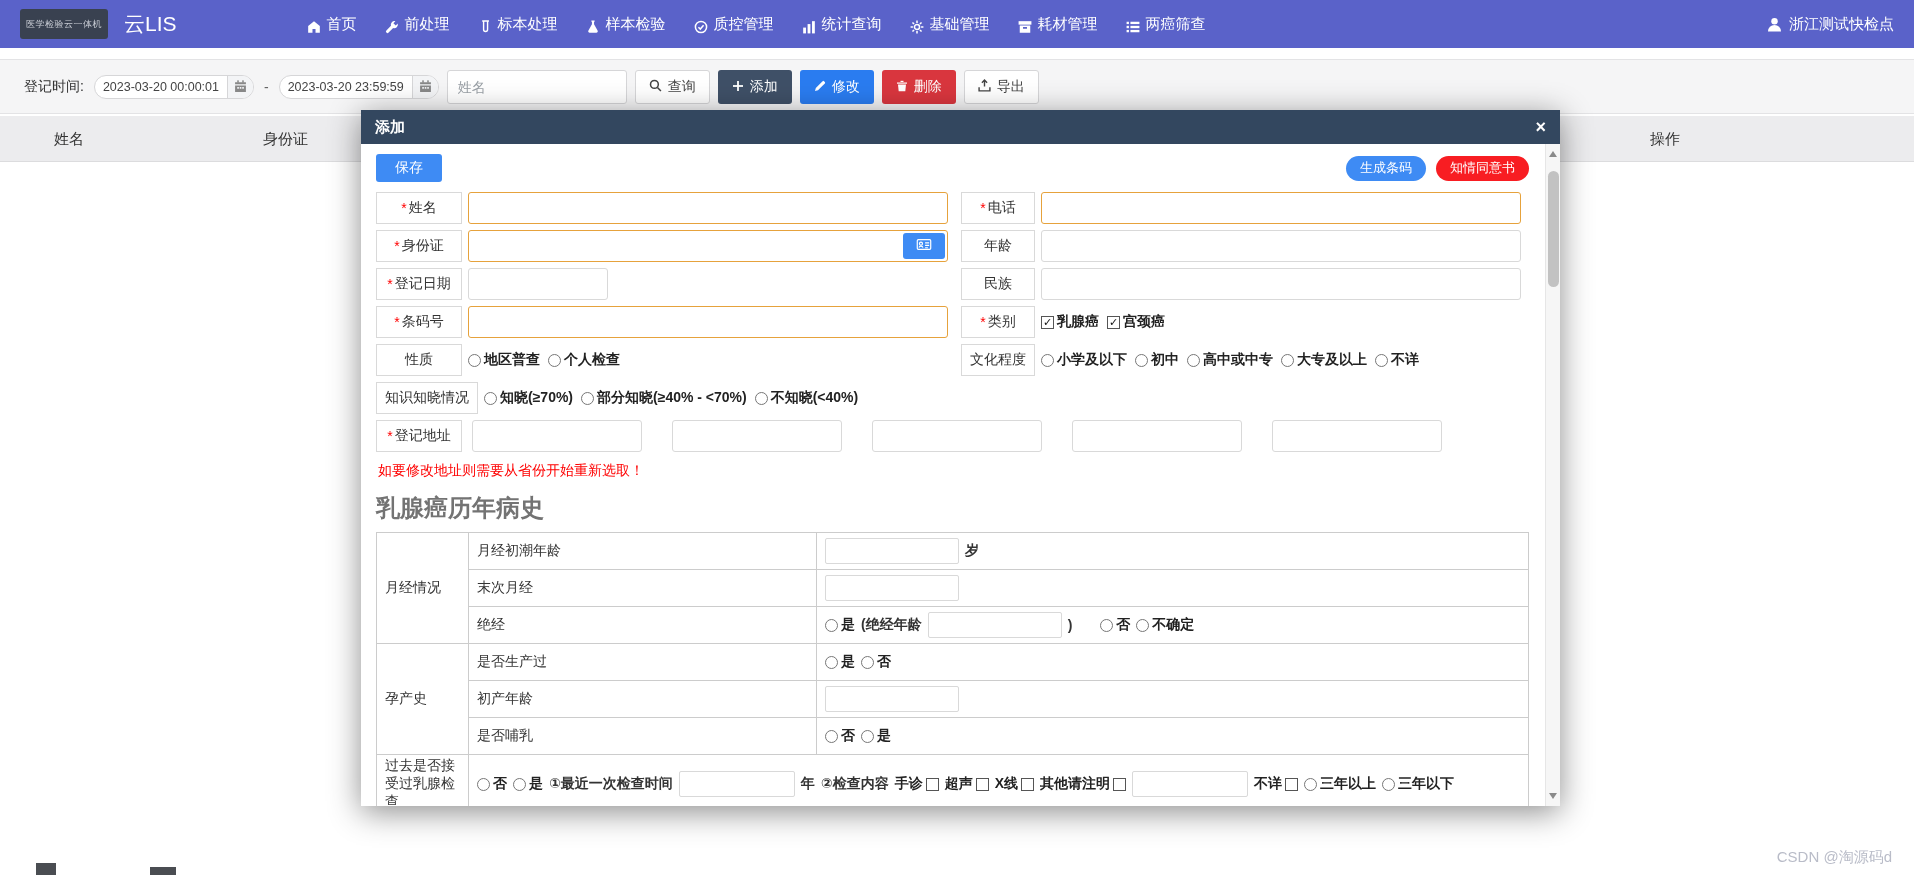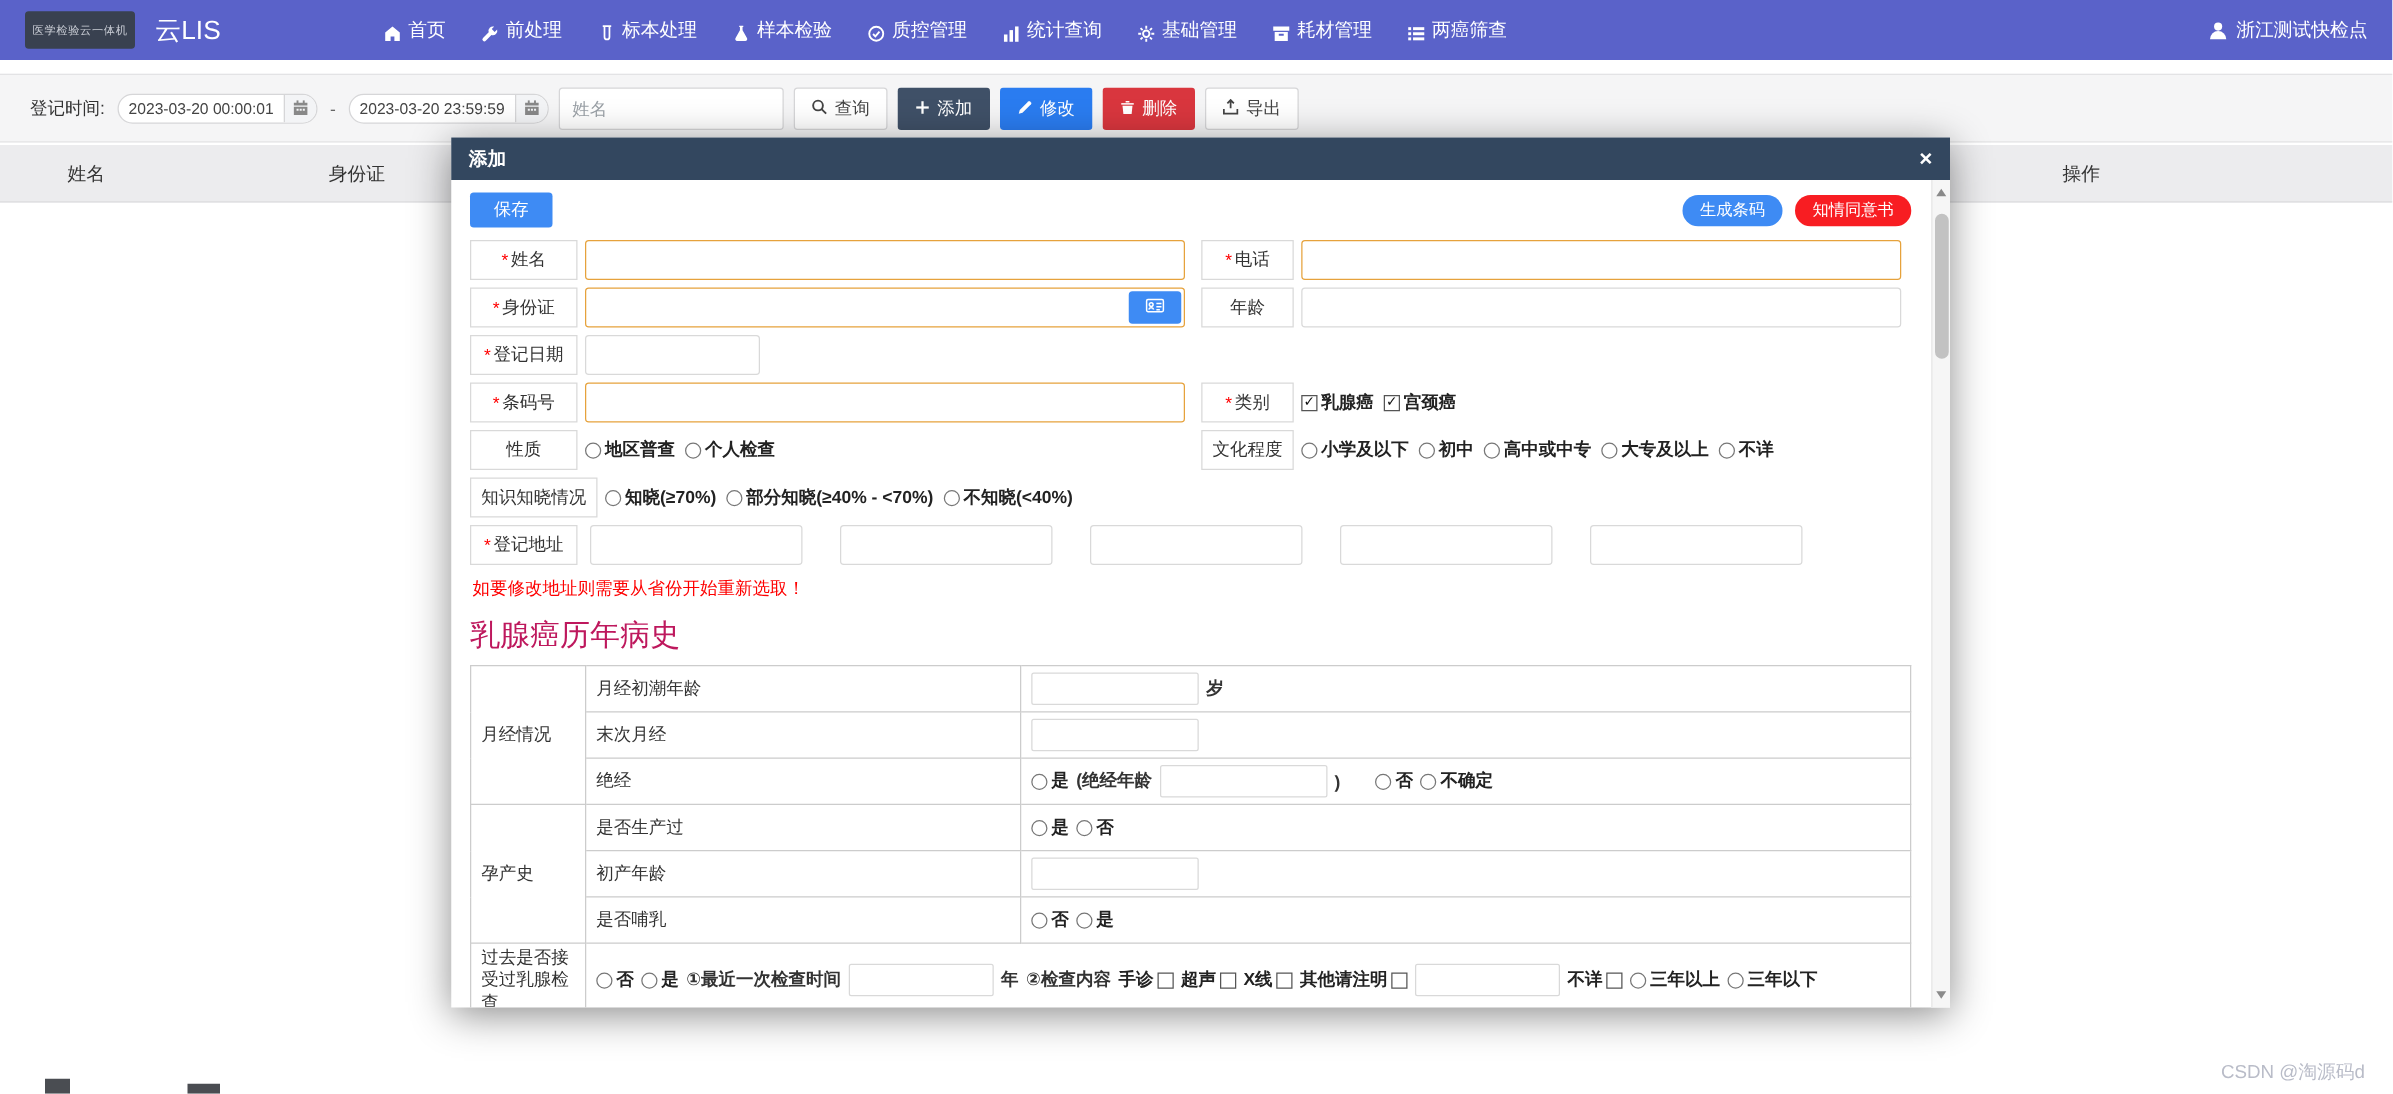--- a/index.html
+++ b/index.html
@@ -70,21 +70,21 @@
   .idwrap .finput{width:100%}
   .idbtn{position:absolute;right:3px;top:3px;width:42px;height:26px;background:#3e8bf4;border:none;border-radius:3px;display:flex;align-items:center;justify-content:center;cursor:pointer}
   .opt{display:inline-flex;align-items:center;gap:3px;font-size:14px;font-weight:bold;color:#222;cursor:pointer;white-space:nowrap}
   .rd{width:13px;height:13px;border:1px solid #777;border-radius:50%;background:#fff;flex:none}
   .cb{width:13px;height:13px;border:1px solid #555;background:#fff;flex:none;display:inline-flex;align-items:center;justify-content:center;line-height:1}
   .cb.on::after{content:"\2713";font-weight:bold;font-size:11px;color:#111}
   .optgroup{display:flex;align-items:flex-start;gap:8px;flex-wrap:nowrap;min-width:0}
   .addr-inputs{display:flex;gap:30px}
   .addr-inputs .finput{width:170px}
   .addrnote{color:#fe0000;font-size:14px;font-weight:normal;margin:10px 0 12px 2px}
-  .htitle{color:#be185d;font-size:24px;font-weight:normal;margin:2px 0 8px 0}
+  .htitle{color:#737373;font-size:24px;font-weight:bold;margin:2px 0 8px 0}
 
   .htable{border-collapse:collapse;width:1153px;table-layout:fixed;font-size:14px}
   .htable td{border:1px solid #ccc;height:37px;padding:2px 8px;vertical-align:middle}
   .htable td.grp{color:#333}
   .tinput{width:134px;height:26px;border:1px solid #d9d9d9;border-radius:2px;font-family:inherit;padding:0 6px;font-size:13px;outline:none;background:#fff}
   .tinput.sm{width:116px}
   .bt{font-weight:bold;white-space:nowrap}
   .cellflex{display:flex;align-items:center;gap:6px;flex-wrap:nowrap}
 </style>
 </head>
@@ -320,20 +320,26 @@
     </div>
 
     <div class="frow">
       <div class="fcell l">
         <span class="flabel">
             <i class="star">*</i>
             <span>登记日期</span>
           </span>
         <input class="finput w140" style="">
       </div>
+      <div class="fcell">
+        <span class="flabel r">
+            <span>民族</span>
+          </span>
+        <input class="finput w480" style="">
+      </div>
     </div>
 
     <div class="frow">
       <div class="fcell l">
         <span class="flabel">
             <i class="star">*</i>
             <span>条码号</span>
           </span>
         <input class="finput req w480" style="">
       </div>

